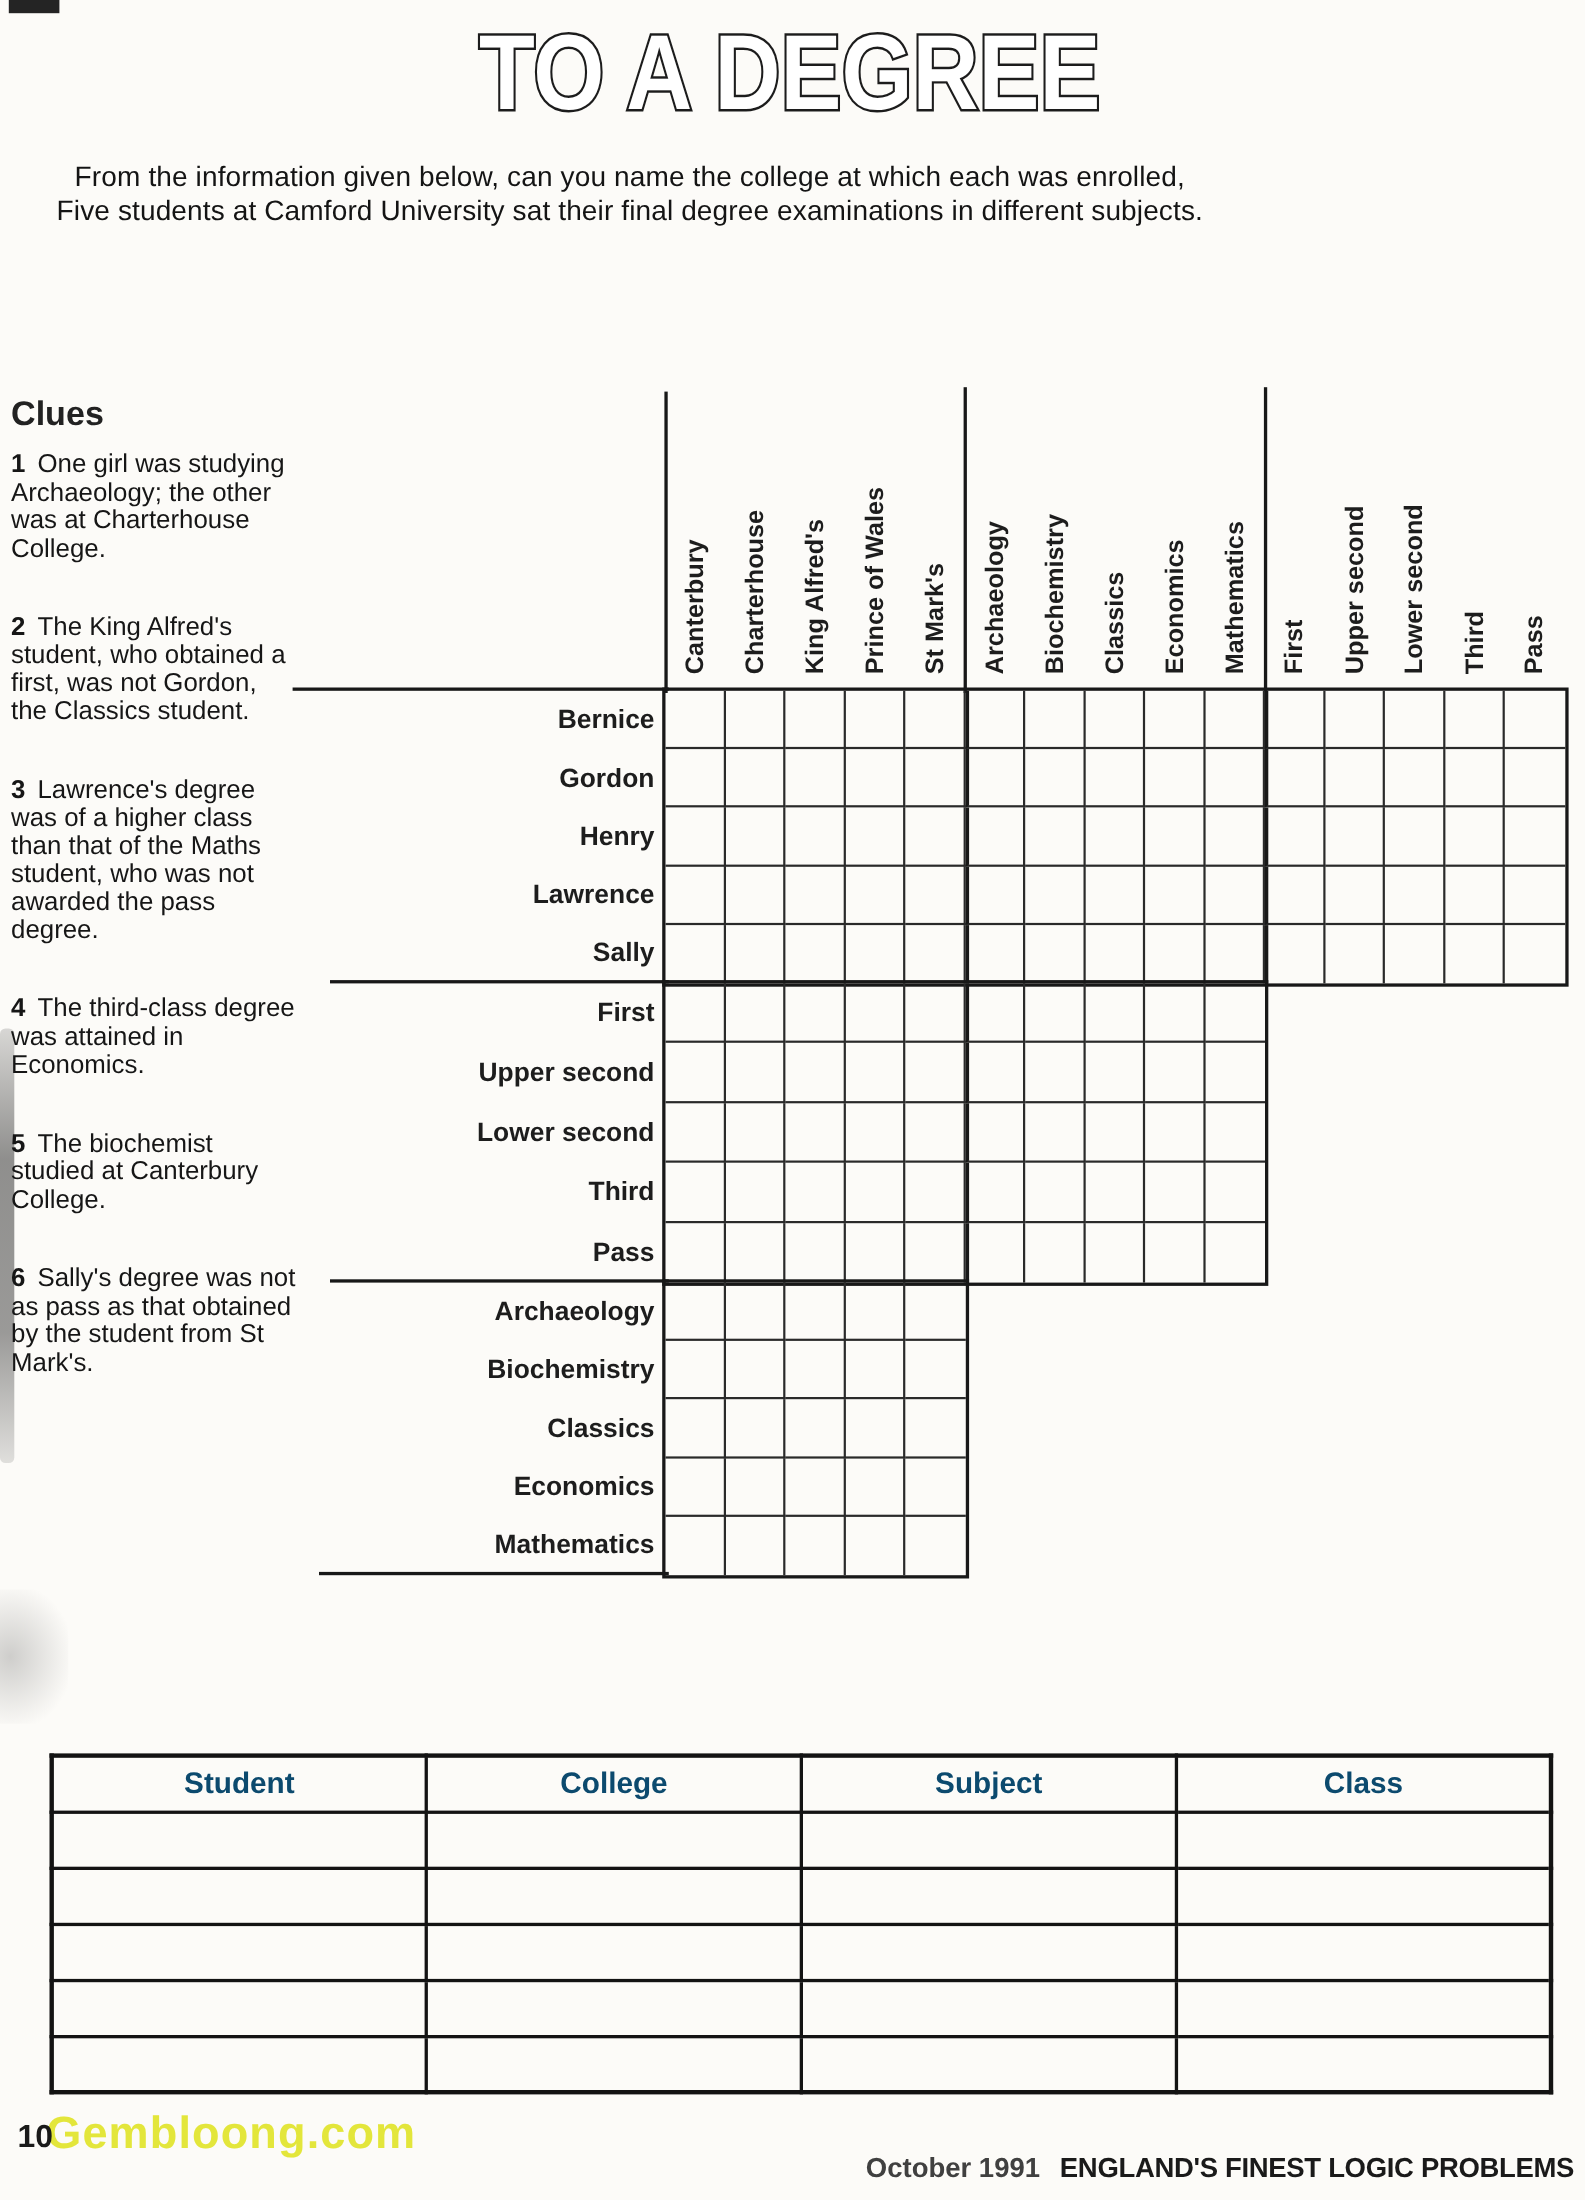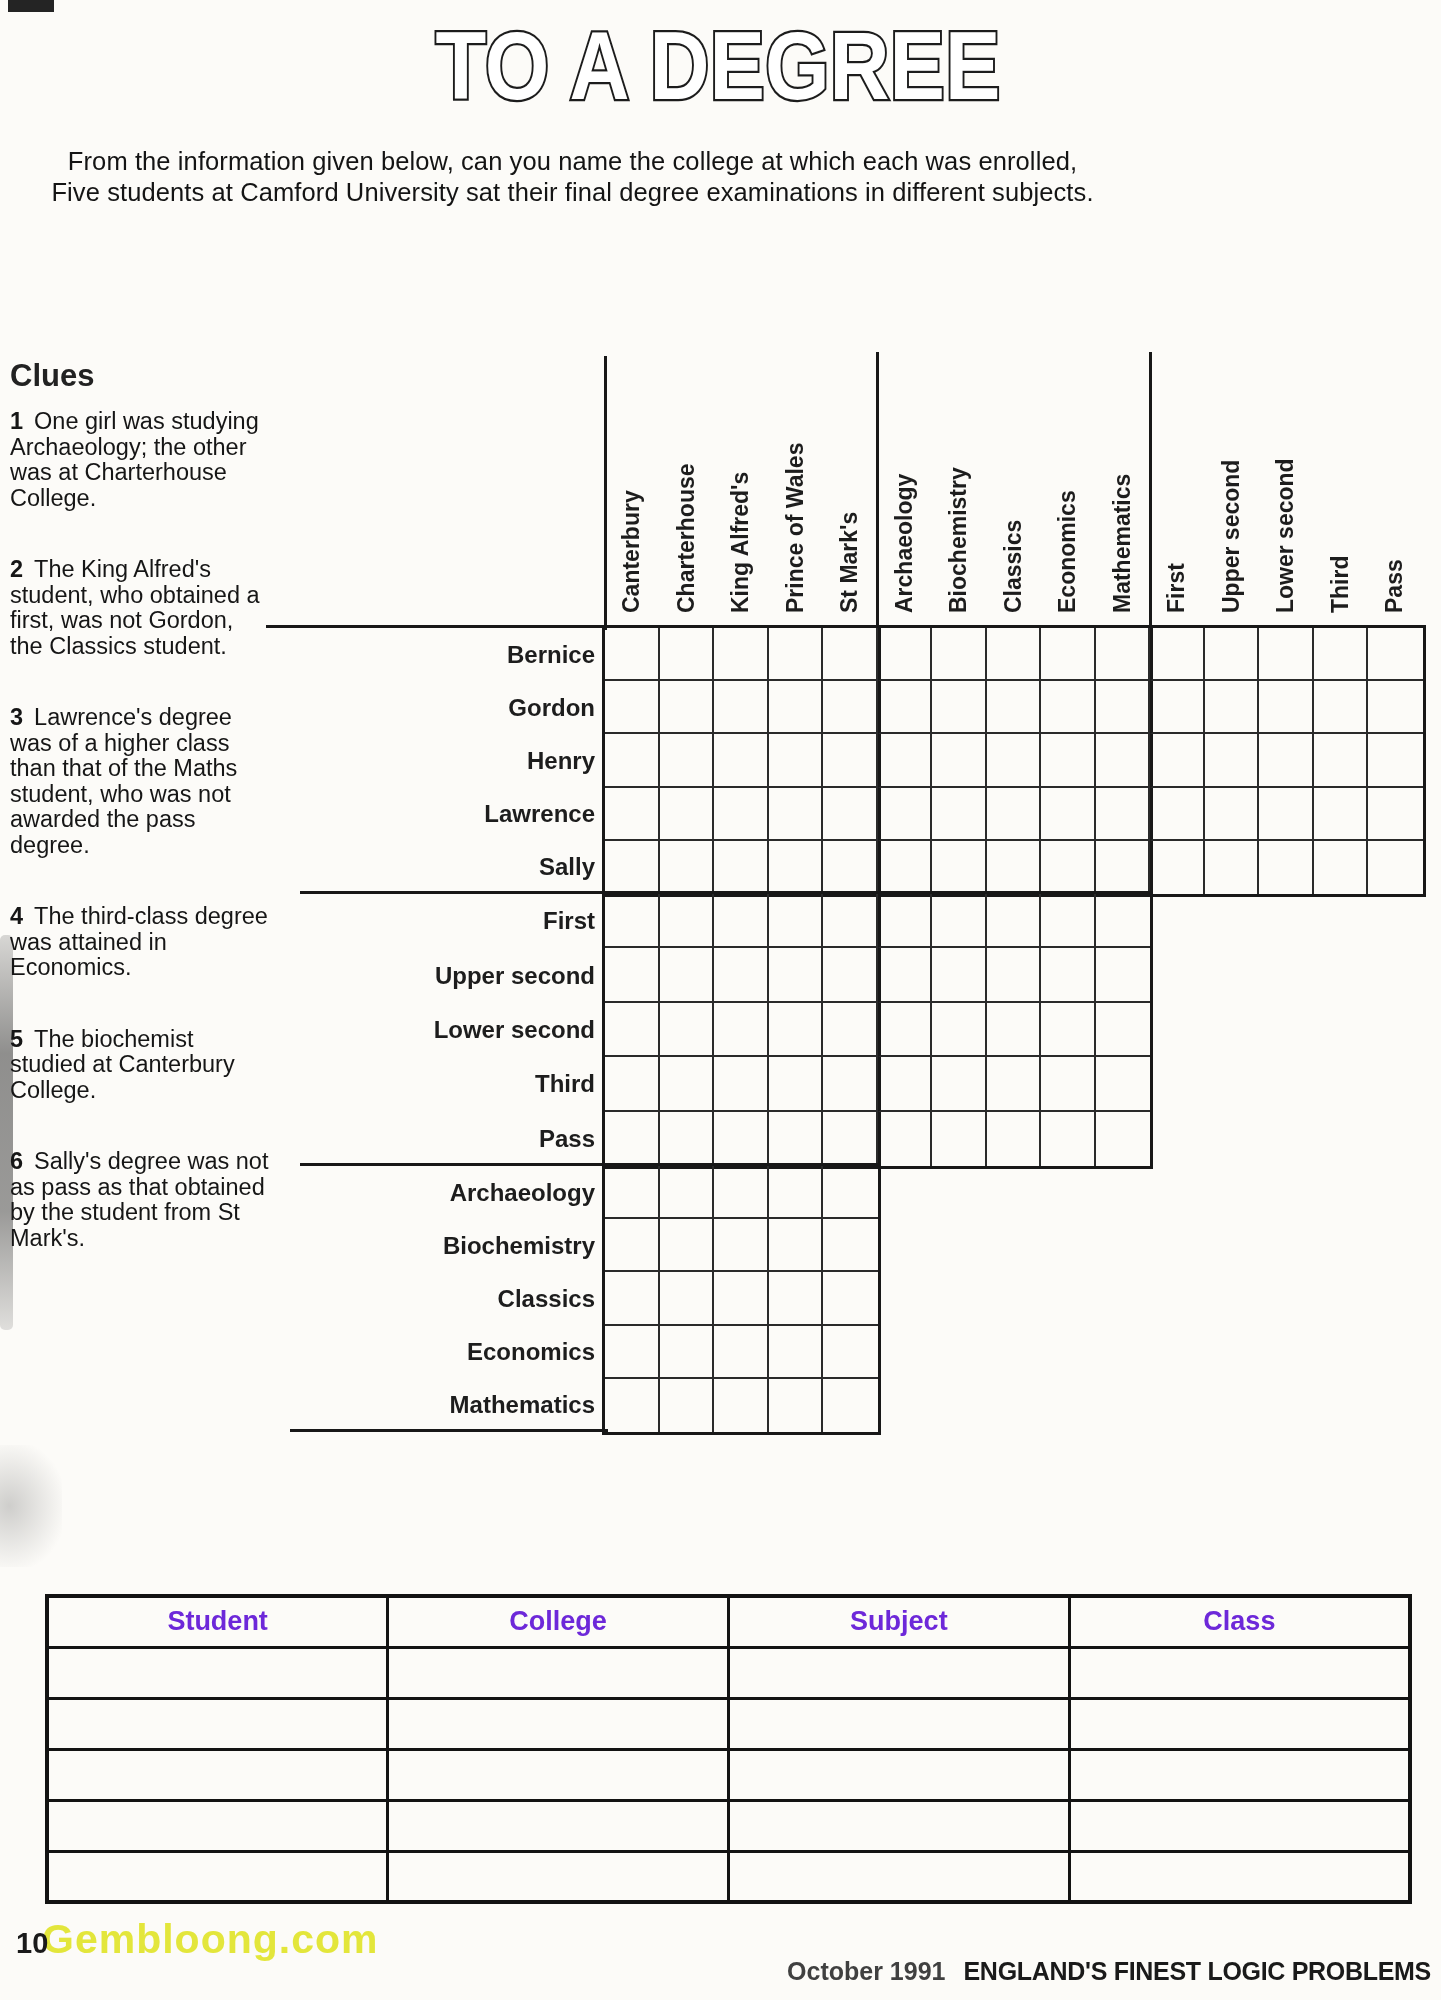--- a/index.html
+++ b/index.html
@@ -38,21 +38,21 @@
     position:absolute; font-size:23px; font-weight:bold; white-space:nowrap;
     transform:rotate(-90deg); transform-origin:0 0; color:#1d1d1d;
   }
   .vline { position:absolute; width:3px; background:#181818; }
   .hline { position:absolute; height:3px; background:#181818; }
 
   .soltable {
     position:absolute; left:45px; top:1594px; width:1367px;
     border-collapse:collapse; border:4px solid #131313; table-layout:fixed;
   }
-  .soltable th { border:3px solid #131313; height:51px; font-size:27px; font-weight:bold; color:#6d28d9; }
+  .soltable th { border:3px solid #131313; height:51px; font-size:27px; font-weight:bold; color:#0c4a6e; }
   .soltable td { border:3px solid #131313; height:51px; }
 
   .watermark {
     position:absolute; left:42px; top:1916px;
     font-size:41px; font-weight:bold; color:#e3e63b; letter-spacing:1px;
   }
   .footer-left { position:absolute; left:16px; top:1927px; display:flex; align-items:baseline; gap:24px;text-align:right; }
   .page-number { font-size:29px; font-weight:bold; color:#1a1a1a; }
   .tagline { font-size:25px; font-weight:bold; letter-spacing:0.4px; color:#1a1a1a; }
   .footer-right { position:absolute; right:10px; top:1957px; display:flex; align-items:baseline; gap:18px; }

